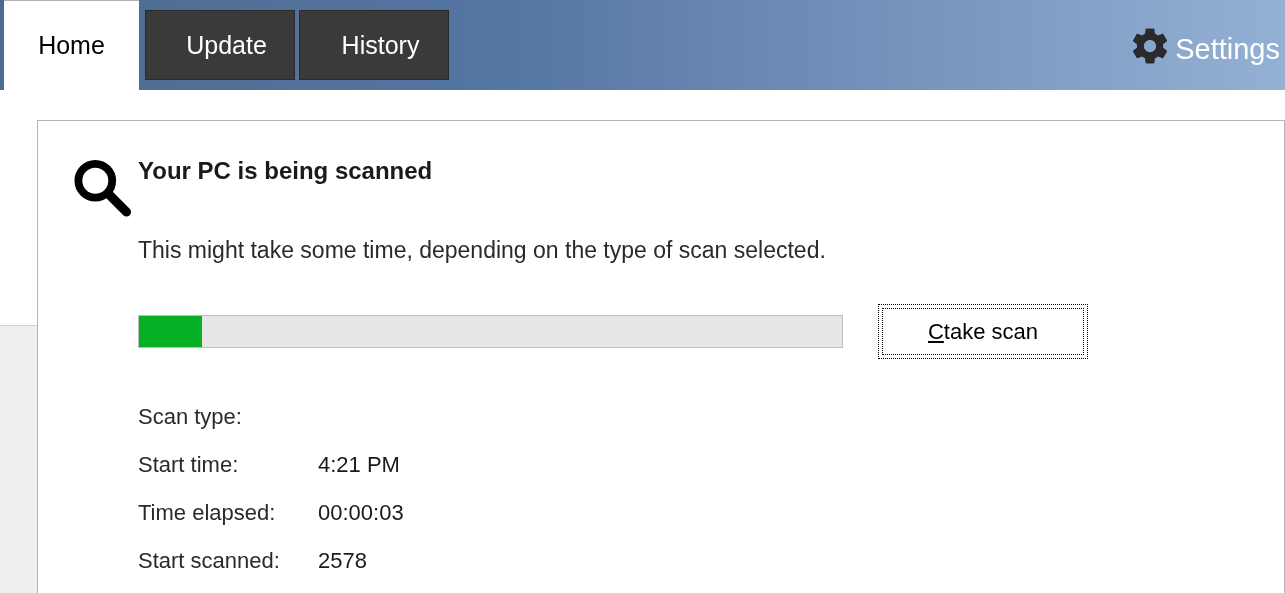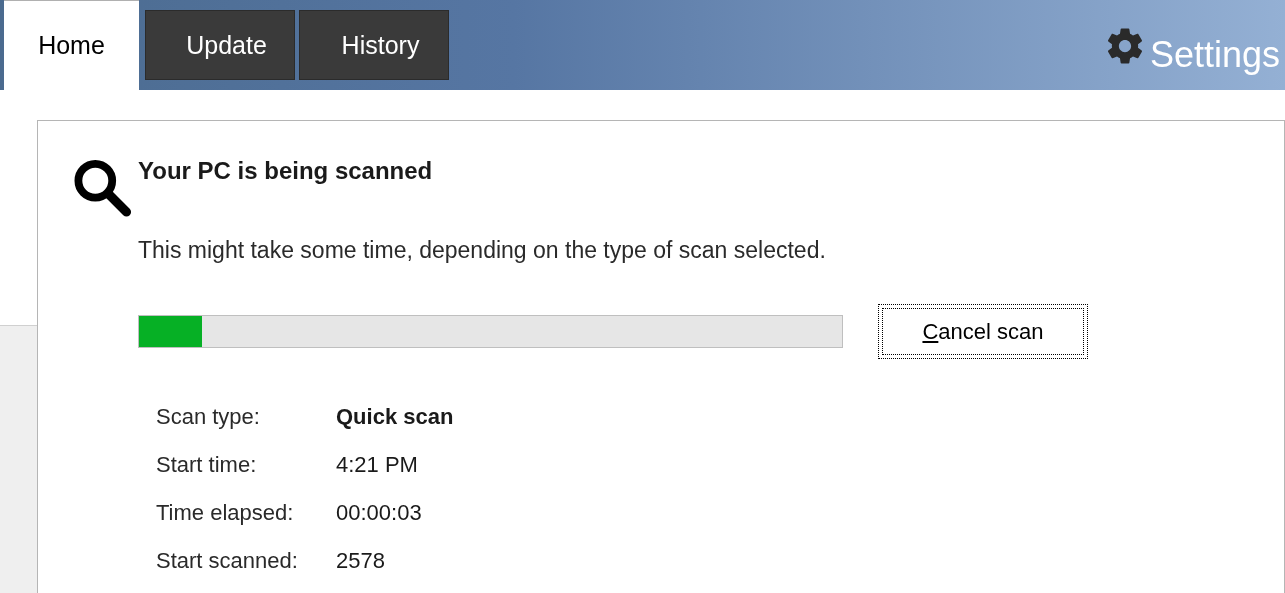--- a/index.html
+++ b/index.html
@@ -47,23 +47,23 @@
       border: 1px solid #2b2b2b;
       height: 70px;
       margin: 0 2px;
       padding-left: 13px;
     }
     .settings {
       position: absolute;
       right: 5px;
       top: 25px;
       display: flex;
-      align-items: flex-end;
+      align-items: center;
       color: #ffffff;
-      font-size: 36px;
+      font-size: 29px;
       cursor: pointer;
     }
     .settings svg {
       width: 42px;
       height: 42px;
       margin-right: 4px;
     }
     .gear {
       fill: #2a2a2a;
     }
@@ -134,21 +134,21 @@
       outline: 1px dotted #000;
       outline-offset: -5px;
       font-size: 22px;
       cursor: pointer;
       font-family: inherit;
     }
     .cancel-btn .uline {
       text-decoration: underline;
     }
     .details {
-      margin-left: 88px;
+      margin-left: 70px;
     }
     .detail-row {
       display: flex;
       margin-bottom: 22px;
       font-size: 22px;
     }
     .detail-label {
       width: 180px;
       color: #2a2a2a;
       font-weight: 400;
@@ -206,28 +206,27 @@
       <div class="scan-title">Your PC is being scanned</div>
       <div class="scan-subtitle">This might take some time, depending on the type of scan selected.</div>
     </div>
   </div>
 
   <div class="progress-row">
     <div class="progress-bar">
       <div class="progress-fill"></div>
     </div>
     <button class="cancel-btn">
-      <span class="uline">C</span><span>ancel scan</span>
+      <span class="uline">C</span><span>take scan</span>
     </button>
   </div>
 
   <div class="details">
     <div class="detail-row">
       <div class="detail-label">Scan type:</div>
-      <div class="detail-value bold">Quick scan</div>
     </div>
     <div class="detail-row">
       <div class="detail-label">Start time:</div>
       <div class="detail-value">4:21 PM</div>
     </div>
     <div class="detail-row">
       <div class="detail-label">Time elapsed:</div>
       <div class="detail-value">00:00:03</div>
     </div>
     <div class="detail-row">

